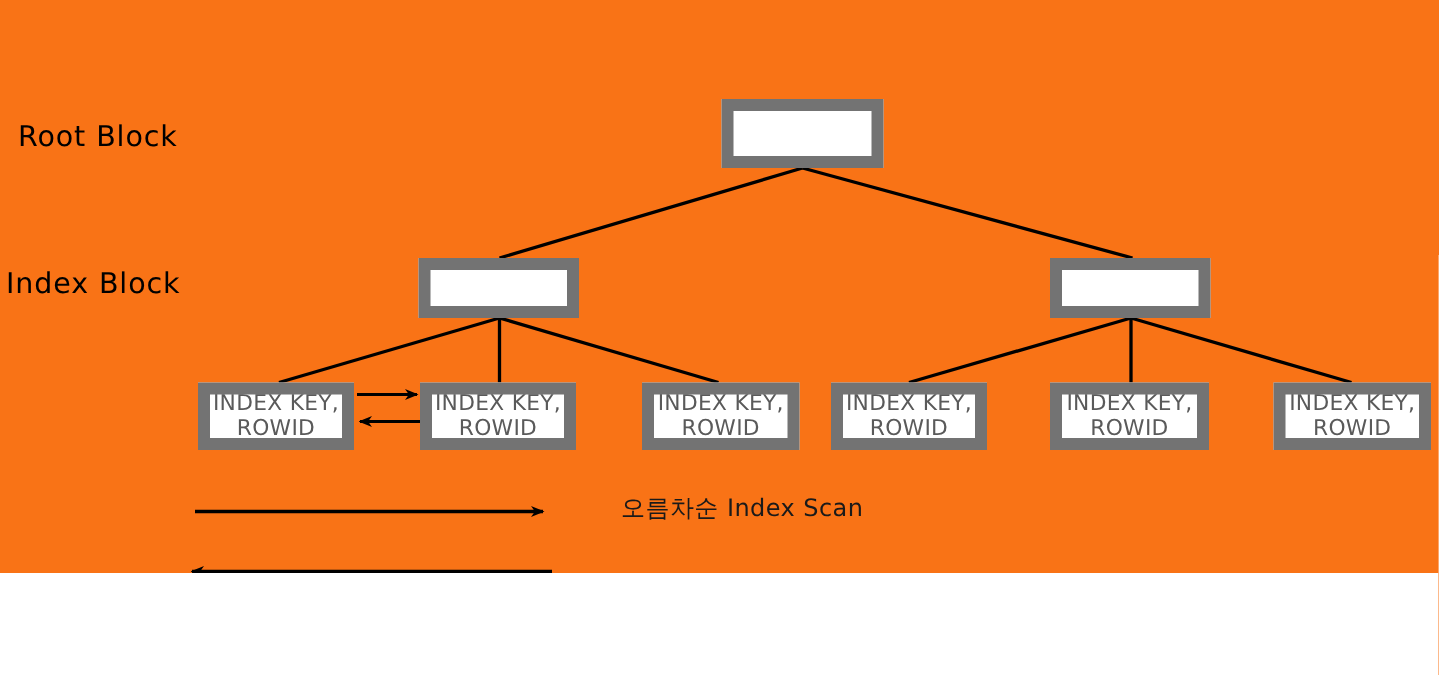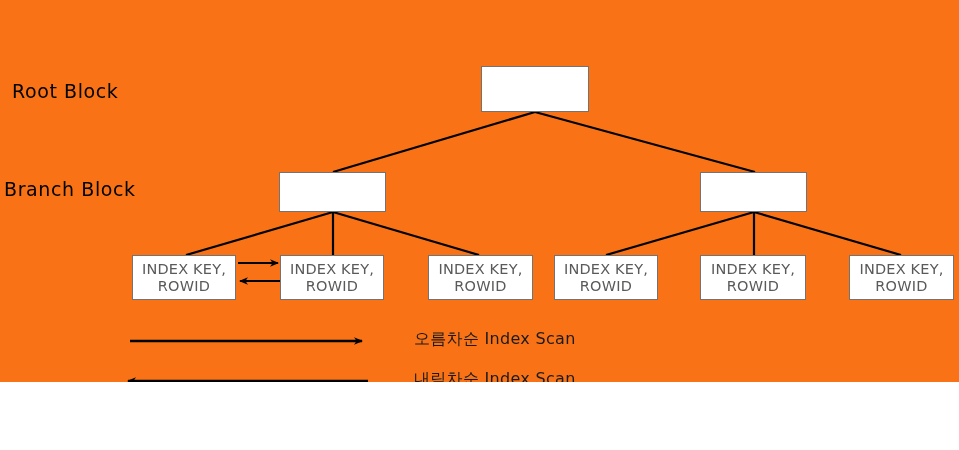--- a/index.html
+++ b/index.html
@@ -31,21 +31,21 @@
     letter-spacing: 0.6px;
     white-space: nowrap;
   }
   #label-root-block  { left: 12px;  top: 80px;  }
   #label-branch-block{ left: 4px;   top: 178px; }
   #label-leaf-block  { left: 6px;   top: 270px; }
 
   .node-box {
     position: absolute;
     box-sizing: border-box;
-    border: 1px solid #737373;
+    border: 8px solid #737373;
     background: #ffffff;
     display: flex;
     align-items: center;
     justify-content: center;
   }
   .leaf-text {
     font-family: "DejaVu Sans", "Liberation Sans", sans-serif;
     font-size: 14.5px;
     line-height: 17px;
     color: #5a5a5a;
@@ -101,21 +101,21 @@
       <path d="M280,281 L240,281" marker-end="url(#arrow-left)"></path>
     </g>
 
     <g stroke="#000000" stroke-width="2.4" fill="none">
       <path d="M130,341 L362,341" marker-end="url(#arrow-right)"></path>
       <path d="M368,381 L128,381" marker-end="url(#arrow-left)"></path>
     </g>
   </svg>
 
   <div class="row-label" id="label-root-block">Root Block</div>
-  <div class="row-label" id="label-branch-block">Branch Block</div>
+  <div class="row-label" id="label-branch-block">Index Block</div>
 
   <div class="node-box" style="left:481px; top:66px; width:108px; height:46px;">
     <span class="leaf-text"></span>
   </div>
 
   <div class="node-box" style="left:279px; top:172px; width:107px; height:40px;">
     <span class="leaf-text"></span>
   </div>
   <div class="node-box" style="left:700px; top:172px; width:107px; height:40px;">
     <span class="leaf-text"></span>
@@ -140,15 +140,14 @@
   <div class="node-box" style="left:700px; top:255px; width:106px; height:45px;">
     <span class="leaf-text">INDEX KEY,
 ROWID</span>
   </div>
   <div class="node-box" style="left:849px; top:255px; width:105px; height:45px;">
     <span class="leaf-text">INDEX KEY,
 ROWID</span>
   </div>
 
   <div class="scan-caption" id="caption-ascending">오름차순 Index Scan</div>
-  <div class="scan-caption" id="caption-descending">내림차순 Index Scan</div>
 
 </div>
 
 </body></html>

